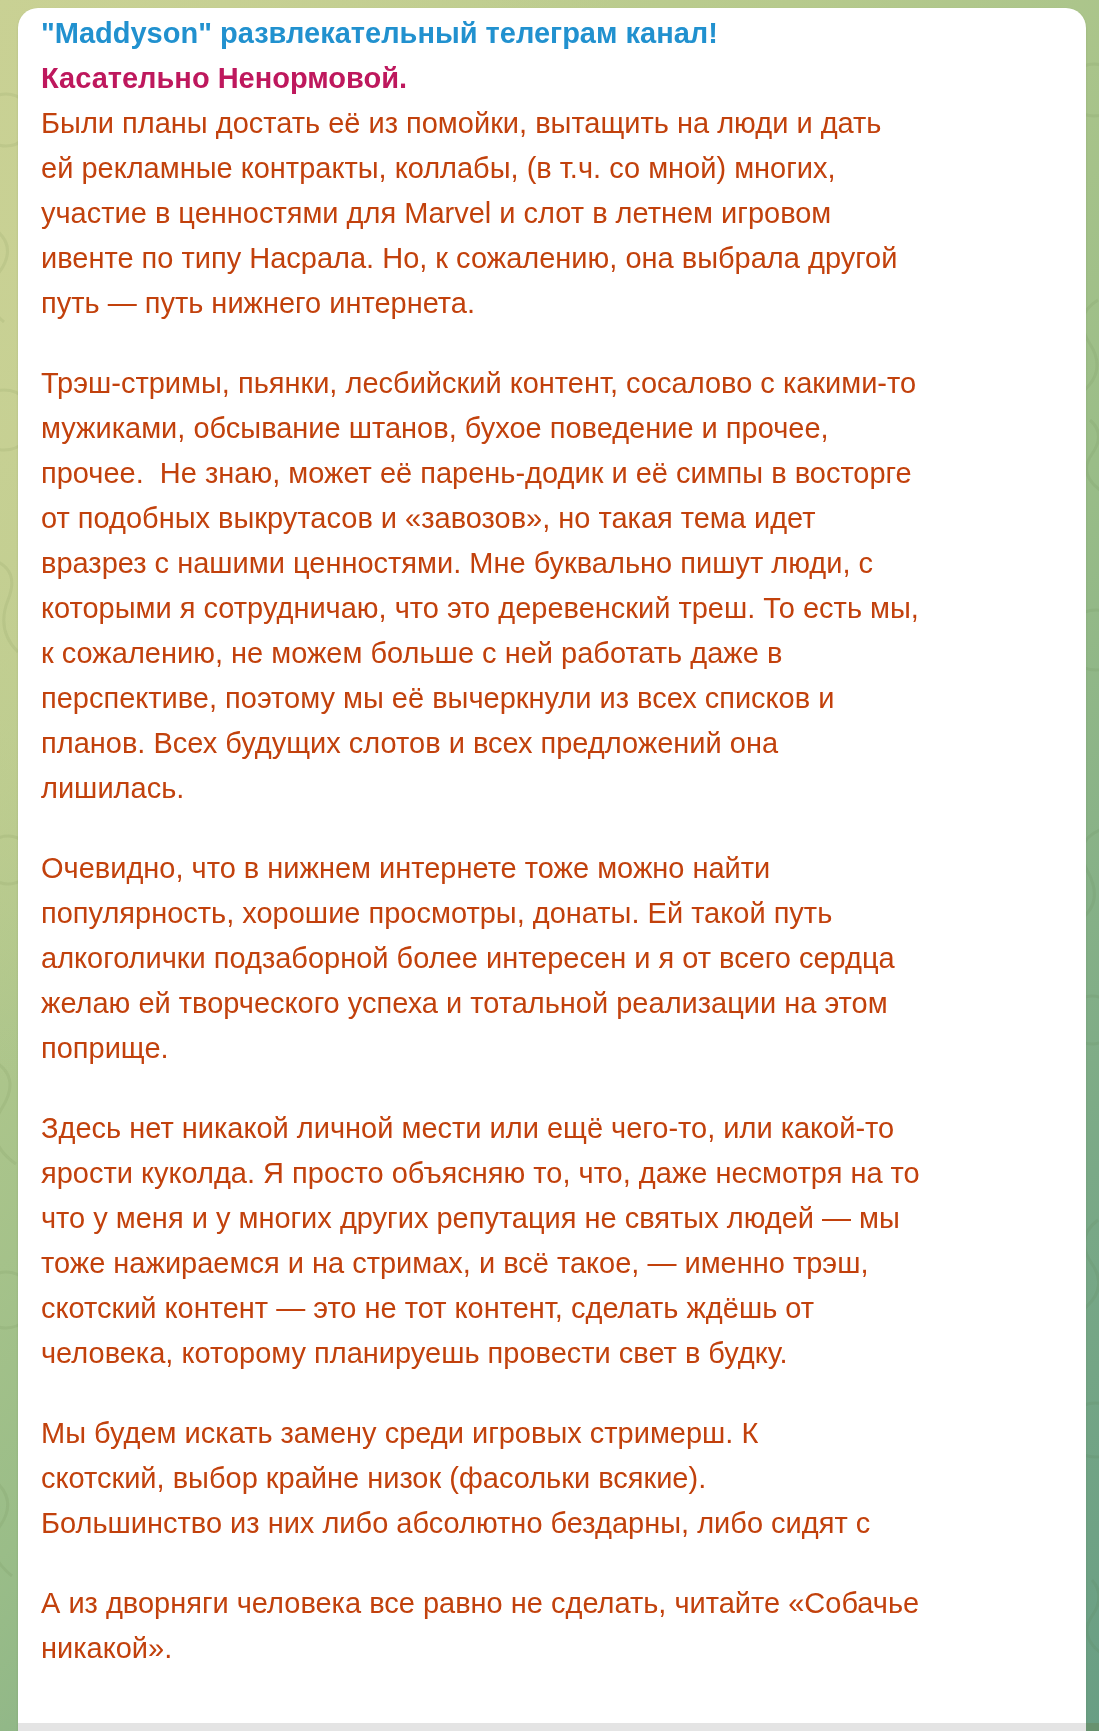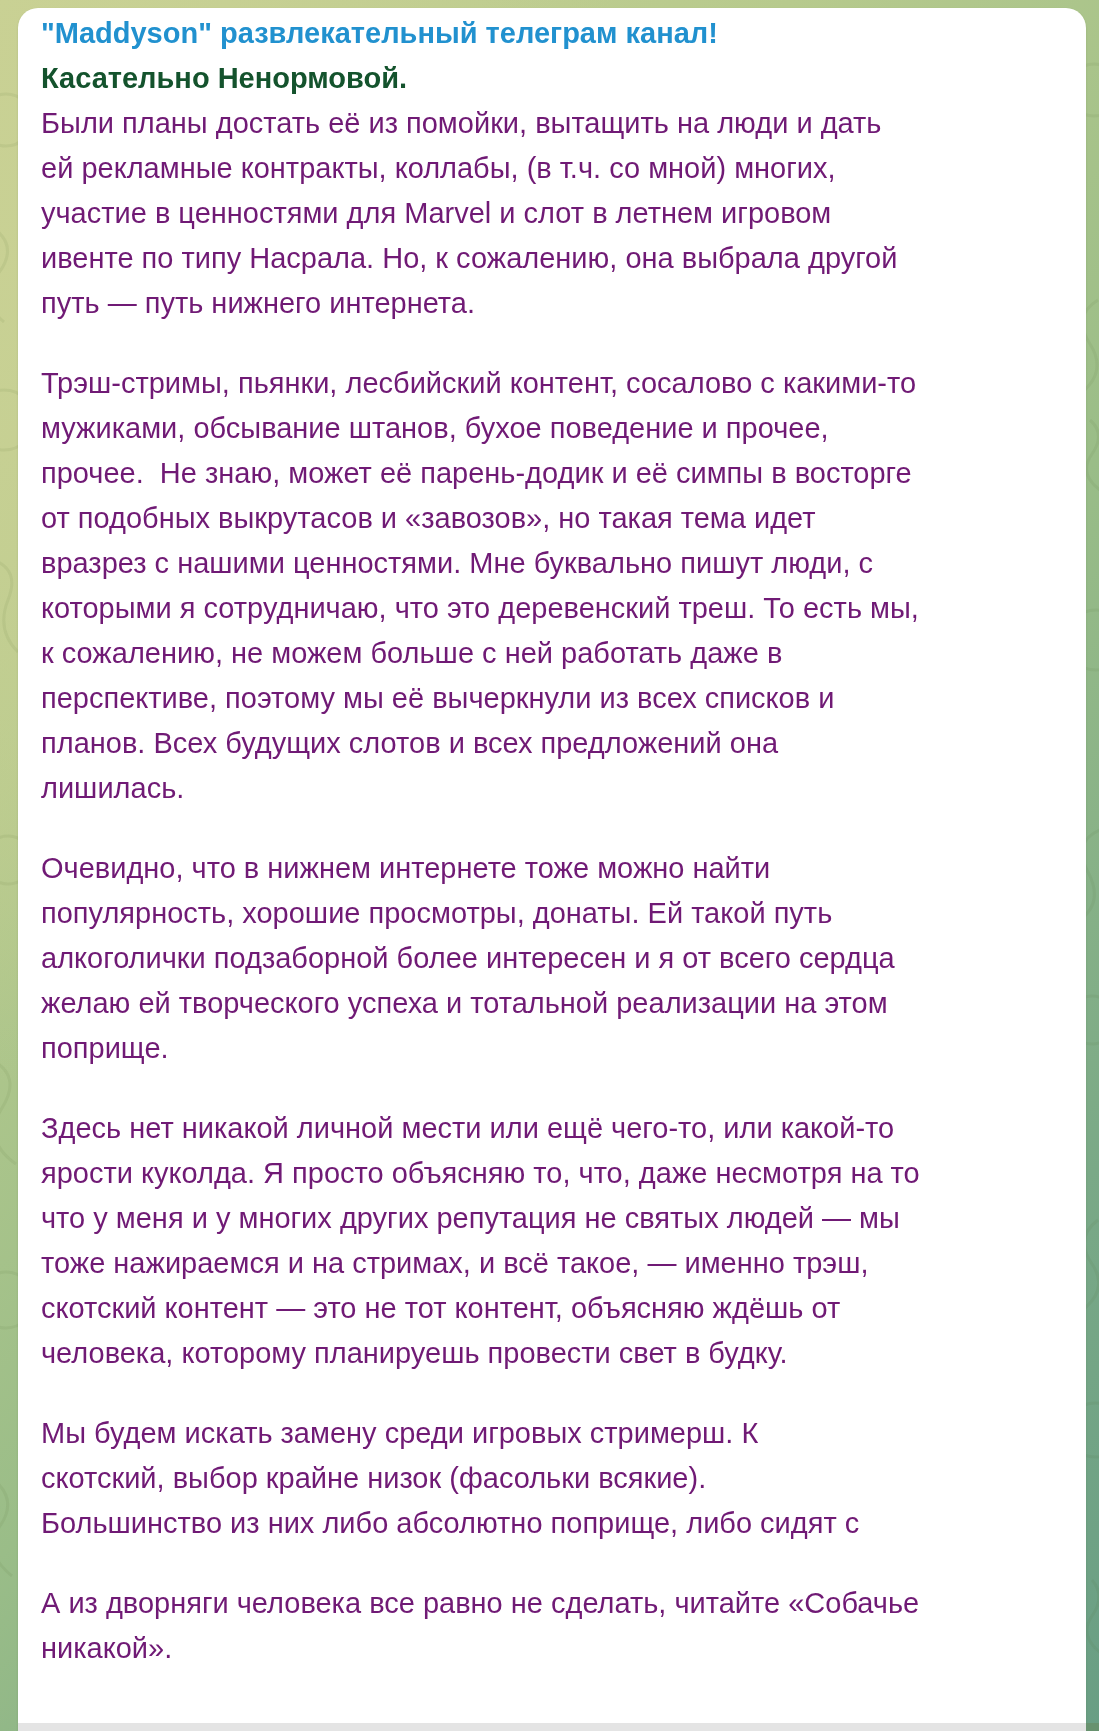--- a/index.html
+++ b/index.html
@@ -18,24 +18,24 @@
   .pattern{position:absolute;inset:0;opacity:.5;}
   
   .bubble{
     position:absolute;left:18px;top:8px;width:1068px;height:1723px;
     background:#ffffff;border-radius:20px 20px 0 0;
     box-shadow:0 1px 2px rgba(60,80,40,.18);
     overflow:hidden;
   }
   .content{padding:3px 18px 0 23px;}
   .line,.title-line,.heading-line{
-    font-size:29px;line-height:45px;color:#701a75;white-space:pre;
+    font-size:29px;line-height:45px;color:#c2410c;white-space:pre;
   }
   .title-line{color:#2191cf;font-weight:700;}
-  .heading-line{font-weight:700;color:#14532d;}
+  .heading-line{font-weight:700;color:#be185d;}
   .para{margin:0 0 35px 0;}
   .para:last-child{margin-bottom:12px;}
   
   .bottom-strip{
     position:absolute;left:18px;top:1723px;width:1068px;height:8px;
     background:#e4e4e4;
   }
   .bottom-strip-right{
     position:absolute;left:1086px;top:1723px;width:13px;height:8px;
     background:#68926f;
@@ -97,27 +97,27 @@
             <div class="line">популярность, хорошие просмотры, донаты. Ей такой путь</div>
             <div class="line">алкоголички подзаборной более интересен и я от всего сердца</div>
             <div class="line">желаю ей творческого успеха и тотальной реализации на этом</div>
             <div class="line">поприще.</div>
           </div>
           <div class="para">
             <div class="line">Здесь нет никакой личной мести или ещё чего-то, или какой-то</div>
             <div class="line">ярости куколда. Я просто объясняю то, что, даже несмотря на то</div>
             <div class="line">что у меня и у многих других репутация не святых людей — мы</div>
             <div class="line">тоже нажираемся и на стримах, и всё такое, — именно трэш,</div>
-            <div class="line">скотский контент — это не тот контент, объясняю ждёшь от</div>
+            <div class="line">скотский контент — это не тот контент, сделать ждёшь от</div>
             <div class="line">человека, которому планируешь провести свет в будку.</div>
           </div>
           <div class="para">
             <div class="line">Мы будем искать замену среди игровых стримерш. К</div>
             <div class="line">скотский, выбор крайне низок (фасольки всякие).</div>
-            <div class="line">Большинство из них либо абсолютно поприще, либо сидят с</div>
+            <div class="line">Большинство из них либо абсолютно бездарны, либо сидят с</div>
           </div>
           <div class="para">
             <div class="line">А из дворняги человека все равно не сделать, читайте «Собачье</div>
             <div class="line">никакой».</div>
           </div>
         </div>
     </div>
   </div>
 
   <div class="bottom-strip"></div>

